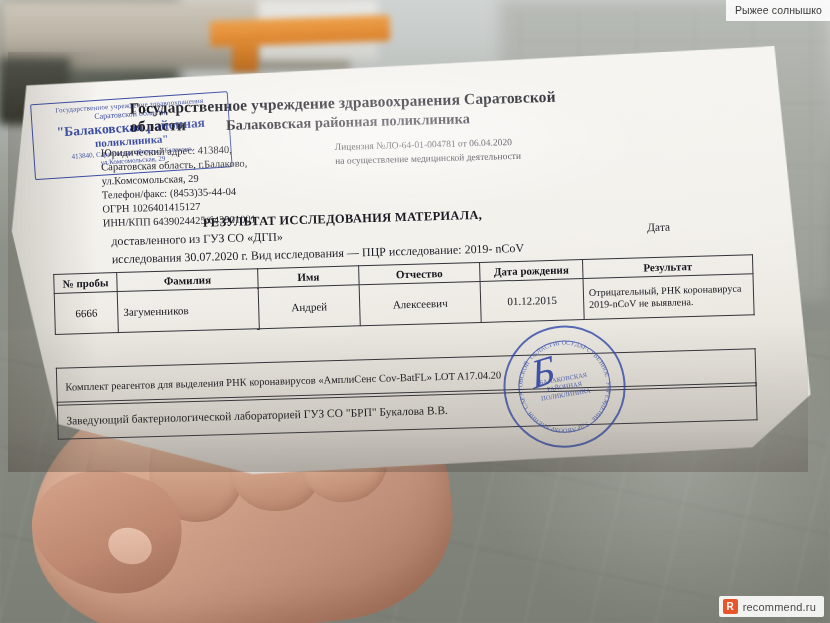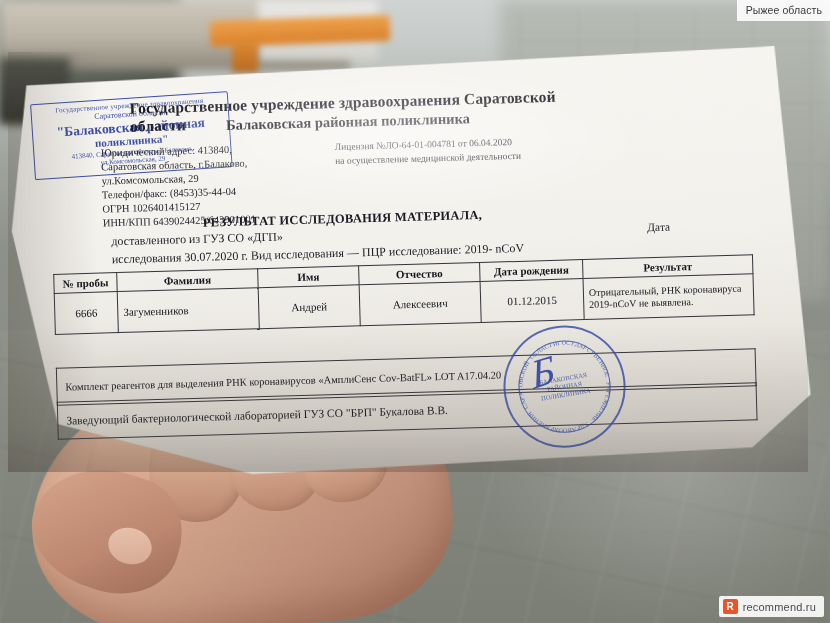--- a/index.html
+++ b/index.html
@@ -557,19 +557,19 @@
       </div>
       <div class="signature">Б</div>
 
     </div>
 
     <div class="paper-shade-left"></div>
     <div class="paper-shade-bottom"></div>
     <div class="paper-hi"></div>
   </div>
 
-  <div class="wm-top">Рыжее область</div>
+  <div class="wm-top">Рыжее солнышко</div>
   <div class="wm-bottom">
     <div class="wm-badge">R</div>
     <div class="wm-txt">recommend.ru</div>
   </div>
 
 </div>
 
 </body></html>

